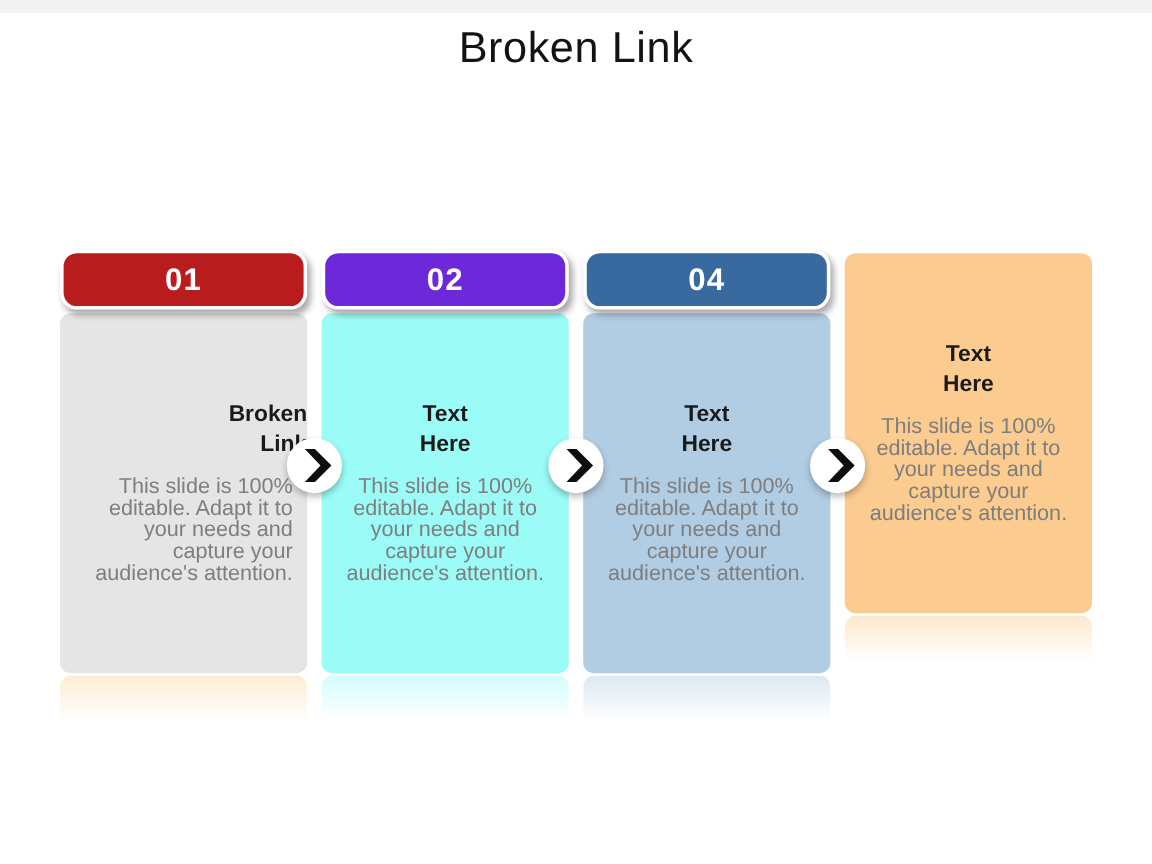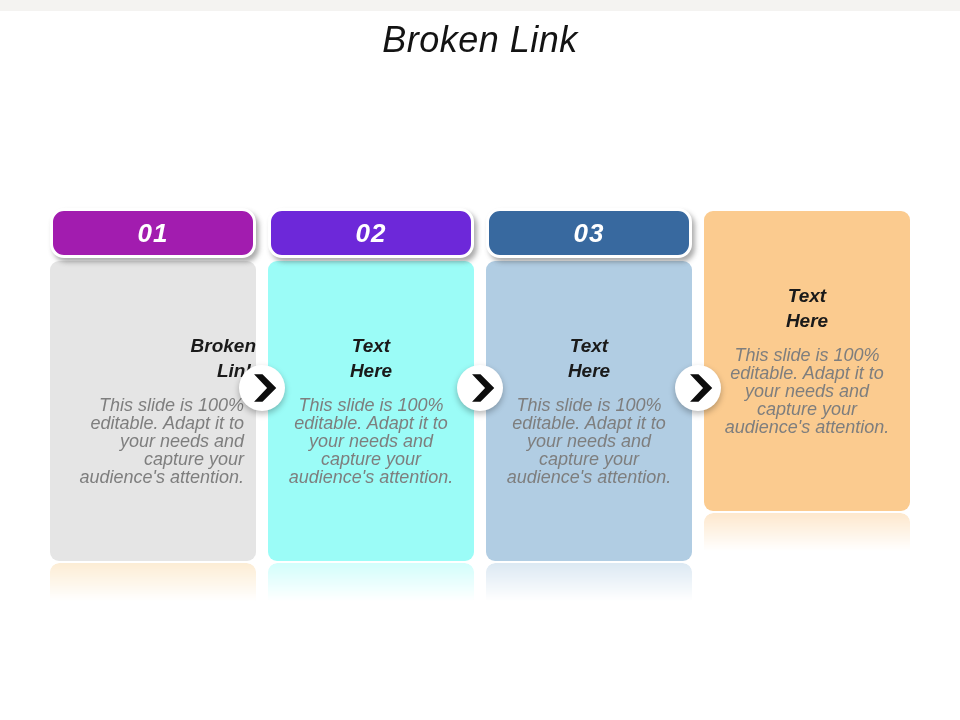--- a/index.html
+++ b/index.html
@@ -2,21 +2,20 @@
 <html><head>
 <meta charset="utf-8">
 <style>
   html,body{margin:0;padding:0;}
   .stage{
     position:relative;
     width:960px;height:688px;
     background:#ffffff;
     font-family:"Liberation Sans", sans-serif;
     overflow:hidden;
-    font-style:italic;
   }
   .top-band{
     position:absolute;top:0;left:0;
     width:960px;height:11px;
     background:#F4F3F1;
   }
   .slide-title{
     position:absolute;top:20px;left:0;
     width:960px;
     text-align:center;
@@ -101,21 +100,21 @@
 <body>
 
 <div class="stage">
   <div class="top-band"></div>
 
   <div class="slide-title">Broken Link</div>
 
   <div class="cards-row">
 
     <div class="card">
-      <div class="badge" style="background-color: #a21caf;">
+      <div class="badge" style="background-color: #b91c1c;">
         <span>01</span>
       </div>
       <div class="card-body" style="background-color: #e5e5e5; text-align: right;">
         <div class="card-heading">Broken
 Link</div>
         <div class="card-desc">This slide is 100%
 editable. Adapt it to
 your needs and
 capture your
 audience's attention.</div>
@@ -134,21 +133,21 @@
 editable. Adapt it to
 your needs and
 capture your
 audience's attention.</div>
       </div>
       <div class="reflection" style="background-color: rgb(155, 252, 247);"></div>
     </div>
 
     <div class="card">
       <div class="badge" style="background-color: rgb(56, 105, 159);">
-        <span>03</span>
+        <span>04</span>
       </div>
       <div class="card-body" style="background-color: rgb(177, 205, 227);">
         <div class="card-heading">Text
 Here</div>
         <div class="card-desc">This slide is 100%
 editable. Adapt it to
 your needs and
 capture your
 audience's attention.</div>
       </div>

